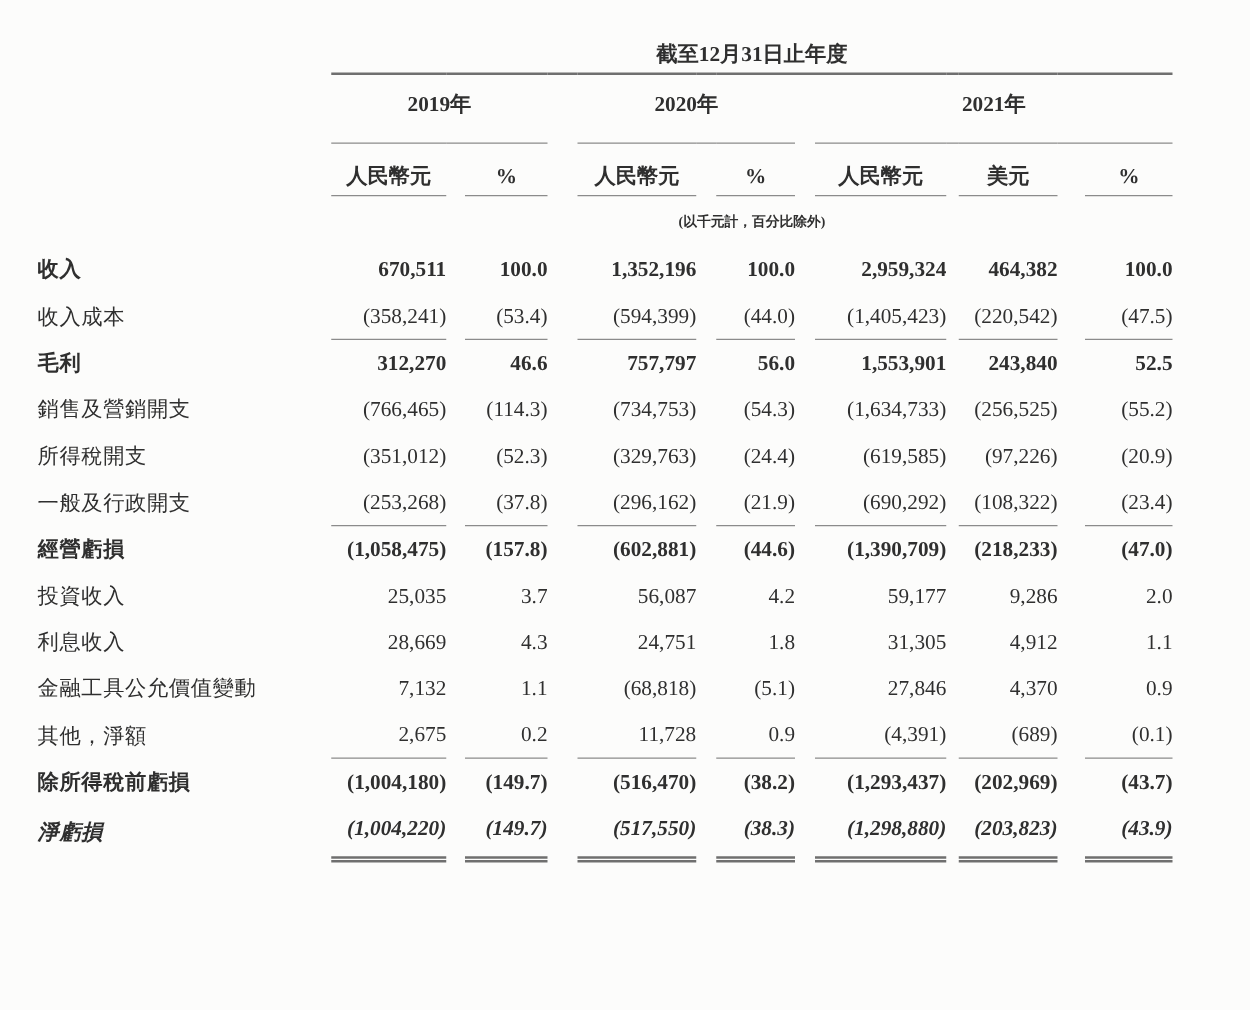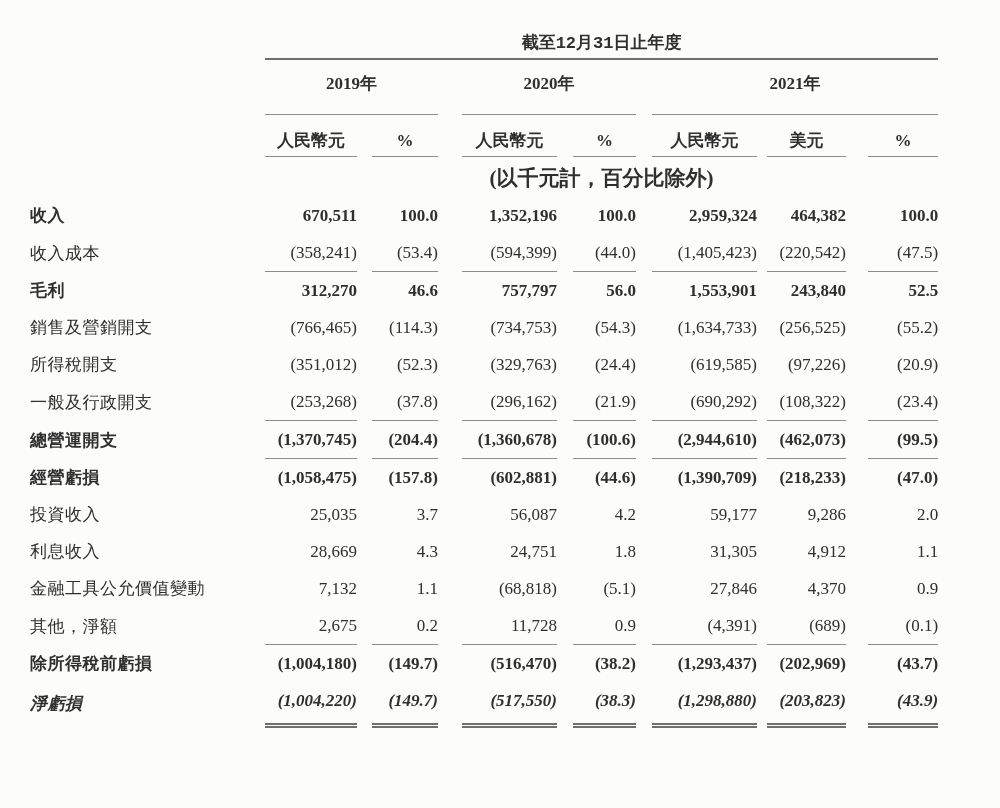--- a/index.html
+++ b/index.html
@@ -17,24 +17,24 @@
   td { padding:0; vertical-align:bottom; font-size:17px; line-height:19px;
        overflow:hidden; white-space:nowrap; }
   .bold { font-weight:bold; }
   .center { text-align:center; }
   .num { text-align:right; }
   .lbl { text-align:left; letter-spacing:0.5px; }
   .bb  { border-bottom:1.6px solid #8b8b8b; }
   .bb2 { border-bottom:2.2px solid #6f6f6f; }
   .ul  { border-bottom:1.6px solid #8b8b8b; }
   .ul2 { border-bottom:5px double #6f6f6f; }
-  tr.r-period td { padding:8px 0 5px;font-family:Liberation Mono, monospace; }
+  tr.r-period td { padding:8px 0 5px; }
   tr.r-years  td { padding:14px 0 21px; }
   tr.r-subs   td { padding:16px 0 6px; }
-  tr.r-note   td { padding:12px 0 9px; font-size:21px; }
+  tr.r-note   td { padding:12px 0 9px; font-size:11px; }
   tbody.rows td { padding:9px 0 9px; }
   tbody.rows tr.rl td { padding-bottom:13px;font-style:italic; }
 </style>
 </head>
 <body>
 
 <div class="page">
   <table class="fin">
     <colgroup>
       <col style="width:235px">
@@ -177,36 +177,20 @@
           <td></td>
           <td class="num ul">(21.9)</td>
           <td></td>
           <td class="num ul">(690,292)</td>
           <td></td>
           <td class="num ul">(108,322)</td>
           <td></td>
           <td class="num ul">(23.4)</td>
         </tr>
         <tr>
-          <td class="lbl bold">總營運開支</td>
-          <td class="num bold ul">(1,370,745)</td>
-          <td></td>
-          <td class="num bold ul">(204.4)</td>
-          <td></td>
-          <td class="num bold ul">(1,360,678)</td>
-          <td></td>
-          <td class="num bold ul">(100.6)</td>
-          <td></td>
-          <td class="num bold ul">(2,944,610)</td>
-          <td></td>
-          <td class="num bold ul">(462,073)</td>
-          <td></td>
-          <td class="num bold ul">(99.5)</td>
-        </tr>
-        <tr>
           <td class="lbl bold">經營虧損</td>
           <td class="num bold">(1,058,475)</td>
           <td></td>
           <td class="num bold">(157.8)</td>
           <td></td>
           <td class="num bold">(602,881)</td>
           <td></td>
           <td class="num bold">(44.6)</td>
           <td></td>
           <td class="num bold">(1,390,709)</td>

